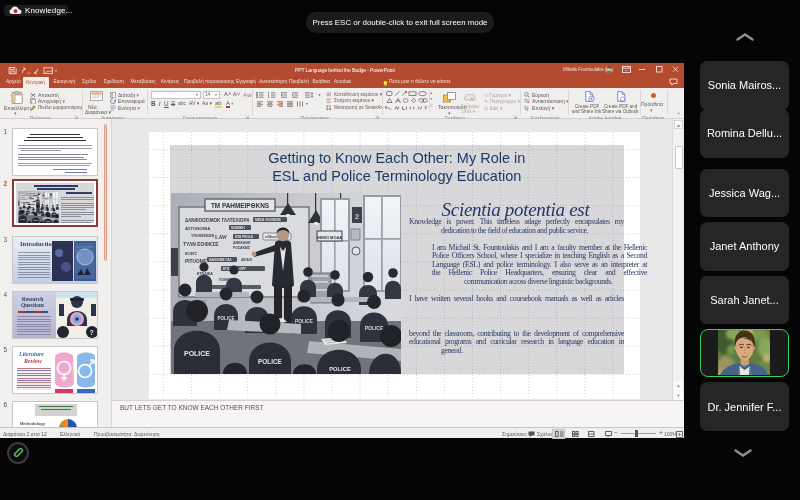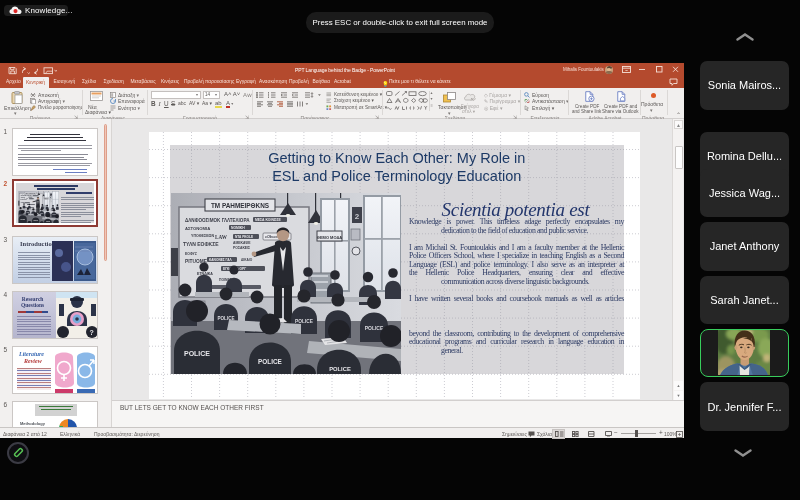--- a/index.html
+++ b/index.html
@@ -420,21 +420,21 @@
       </svg>
       <svg id="photo" style="position:absolute;left:59.3px;top:73.8px;filter:blur(0.35px) contrast(0.96) brightness(1.02);" width="230" height="181" viewBox="0 0 230 181">
           <use href="#classroom"></use>
         </svg>
       <div id="slidetitle">Getting to Know Each Other: My Role in<br>ESL and Police Terminology Education</div>
       <div id="scientia">Scientia potentia est</div>
       <div class="para" style="top:99px;">
         <div>Knowledge is power. This timeless adage perfectly encapsulates my</div>
         <div class="last">dedication to the field of education and public service.</div>
       </div>
-      <div class="para" style="top:124.5px;">
+      <div class="para" style="top:124.5px;margin-left:23px;">
         <div>I am Michail St. Fountoulakis and I am a faculty member at the Hellenic</div>
         <div>Police Officers School, where I specialize in teaching English as a Second</div>
         <div>Language (ESL) and police terminology. I also serve as an interpreter at</div>
         <div>the Hellenic Police Headquarters, ensuring clear and effective</div>
         <div class="last">communication across diverse linguistic backgrounds.</div>
       </div>
       <div class="para" style="top:176px;">
         <div>I have written several books and coursebook manuals as well as articles</div>
       </div>
       <div class="para" style="top:210.5px;">
@@ -661,21 +661,21 @@
     <rect x="2.2" y="4.2" width="9" height="3.6" rx="1.4" transform="rotate(-45 6 6)" fill="none" stroke="#57c054" stroke-width="1.5"></rect>
   </svg>
 </div>
 
 <svg class="chev" style="top:33px;" viewBox="0 0 18 8">
     <path d="M1.5 6.5 L9 1.5 L16.5 6.5" fill="none" stroke="#909090" stroke-width="2.4" stroke-linecap="round"></path>
   </svg>
 <div class="ptile" style="top:61px;">
     <span>Sonia Mairos...</span>
   </div>
-<div class="ptile" style="top:132px;">
+<div class="ptile" style="top:109px;">
     <span>Romina Dellu...</span>
   </div>
 <div class="ptile" style="top:168.7px;">
     <span>Jessica Wag...</span>
   </div>
 <div class="ptile" style="top:222.1px;">
     <span>Janet Anthony</span>
   </div>
 <div class="ptile" style="top:275.5px;">
     <span>Sarah Janet...</span>

